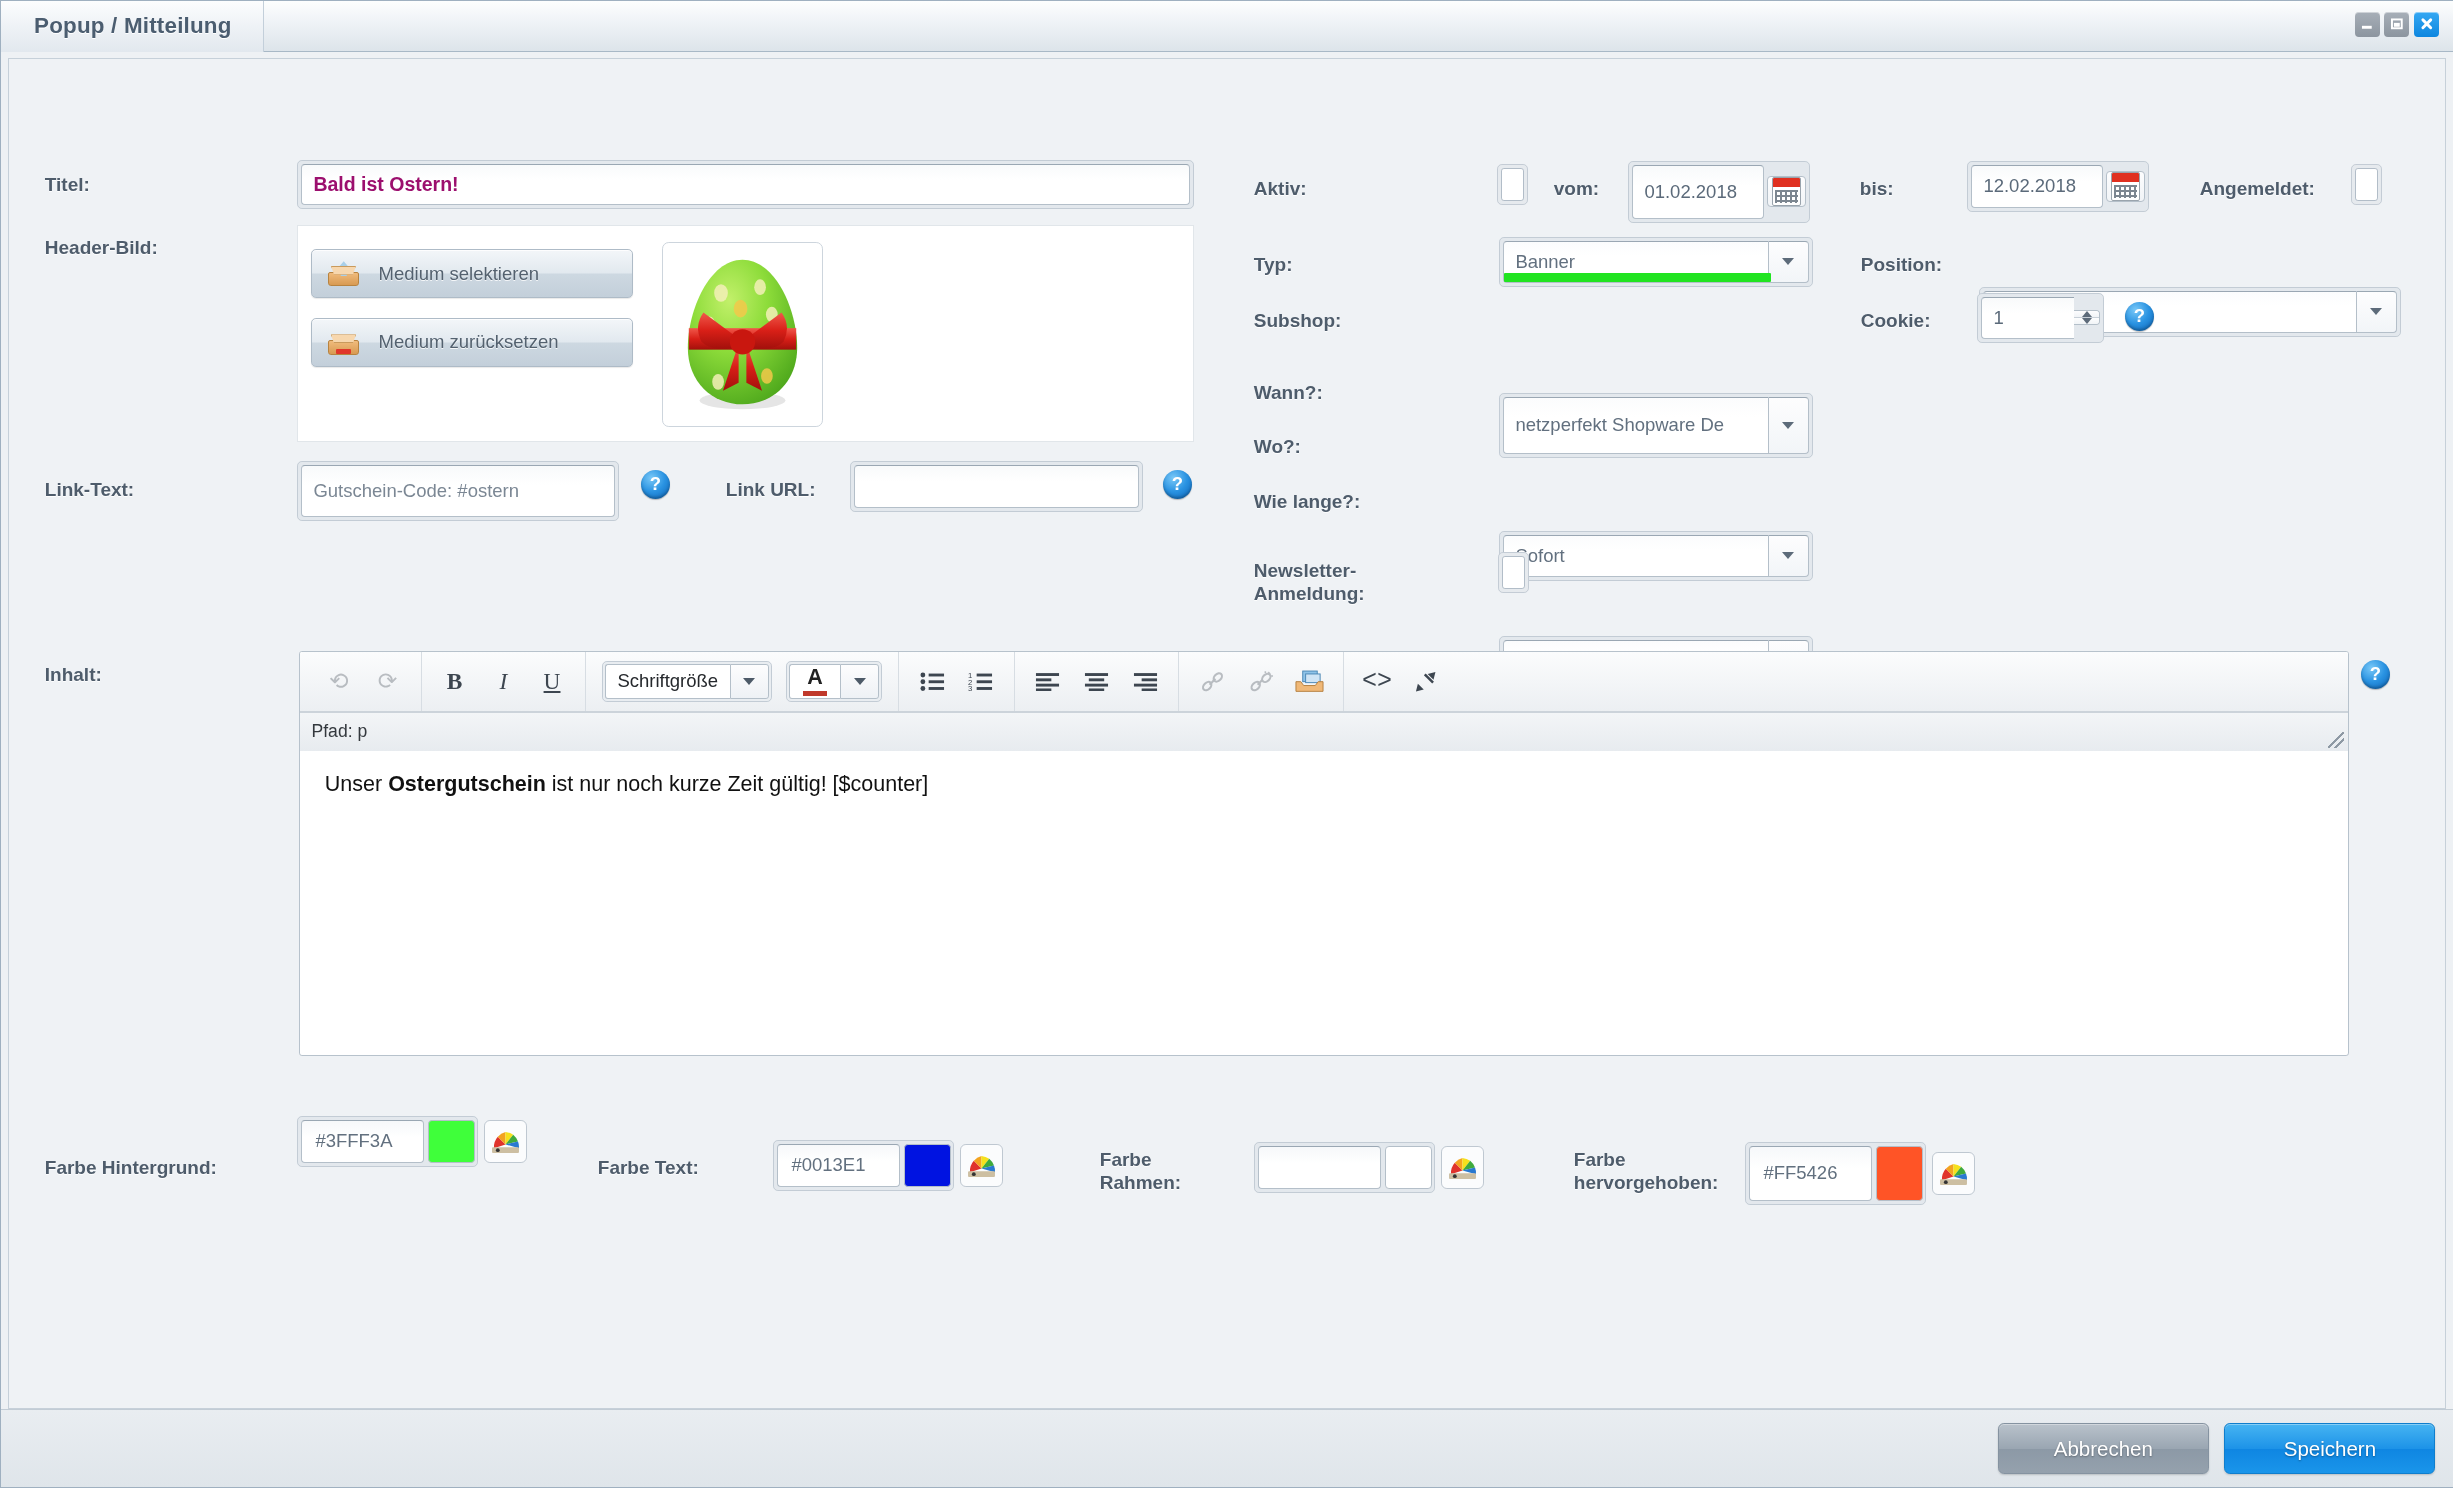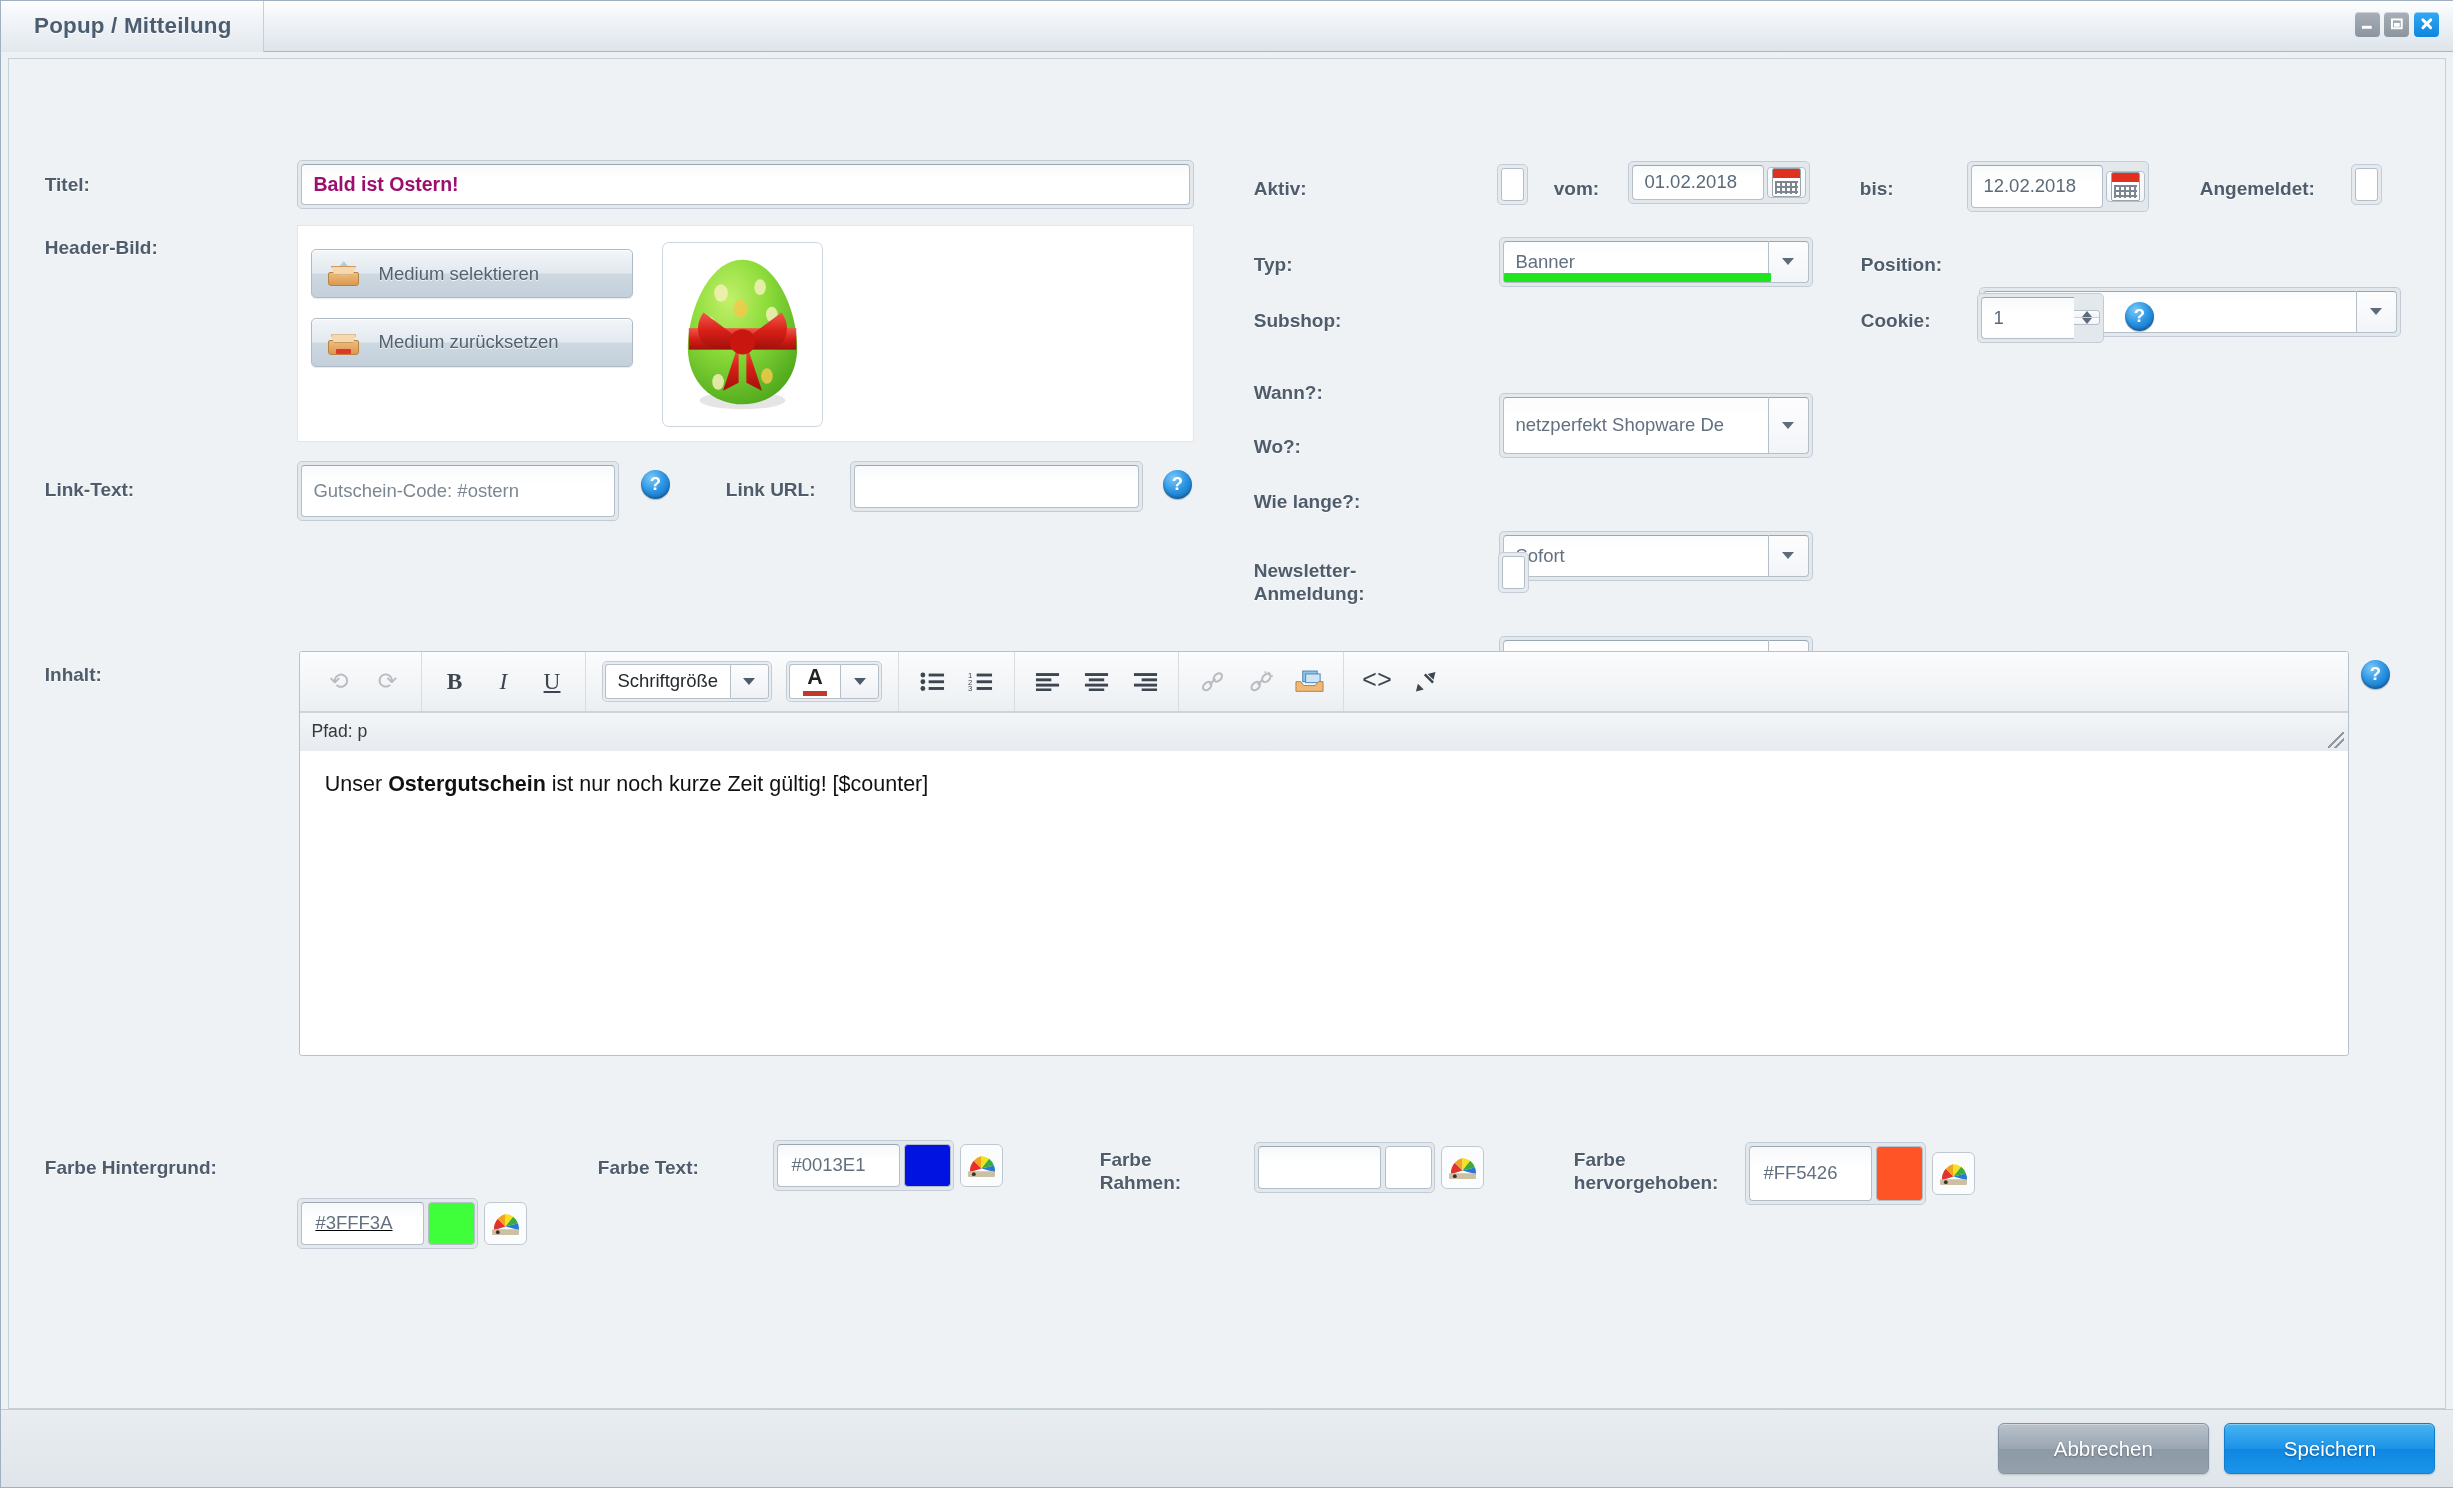--- a/index.html
+++ b/index.html
@@ -384,21 +384,21 @@
     <div class="abs field wrap" style="left:841px; top:402px; width:293px; height:51px;">
       <div class="inner"></div>
     </div>
     <div class="abs help" style="left:1154px; top:411px;">?</div>
 
     <div class="abs lbl" style="left:1245px; top:118px;">Aktiv:</div>
     <div class="abs cbox" style="left:1488px; top:105px;">
         <i></i>
       </div>
     <div class="abs lbl" style="left:1545px; top:118px;">vom:</div>
-    <div class="abs field wrap" style="left:1619px; top:102px; width:182px; height:43px; display:flex; gap:2.9px;">
+    <div class="abs field wrap" style="left:1619px; top:102px; width:182px; height:62px; display:flex; gap:2.9px;">
       <div class="inner" style="width:auto; flex:1 1 auto;">01.02.2018</div>
       <div style="width:39px; display:flex; align-items:center; justify-content:center; background:linear-gradient(to bottom,#fdfdfe,#f1f4f7); border:1px solid #b4bfc9; border-radius:3.9px;">
         <span class="calicon"></span>
       </div>
     </div>
     <div class="abs lbl" style="left:1851px; top:118px;">bis:</div>
     <div class="abs field wrap" style="left:1958px; top:102px; width:182px; height:51px; display:flex; gap:2.9px;">
       <div class="inner" style="width:auto; flex:1 1 auto;">12.02.2018</div>
       <div style="width:39px; display:flex; align-items:center; justify-content:center; background:linear-gradient(to bottom,#fdfdfe,#f1f4f7); border:1px solid #b4bfc9; border-radius:3.9px;">
         <span class="calicon"></span>
@@ -589,21 +589,21 @@
       <div id="pathbar">
         <span>Pfad: p</span>
         <span id="resize-grip"></span>
       </div>
       <div id="editor-body">
         <span>Unser </span><b>Ostergutschein</b><span> ist nur noch kurze Zeit gültig! [$counter]</span>
       </div>
     </div>
 
     <div class="abs lbl" style="left:36px; top:1097px;">Farbe Hintergrund:</div>
-    <div class="abs colorgrp" style="left:288px; top:1139px;text-decoration:underline;">
+    <div class="abs colorgrp" style="left:288px; top:1057px;">
       <div class="cfield" style="height:51px;">
         <div class="hex" style="width:123px;">#3FFF3A</div>
         <div class="swatch" style="width:47px; background:#3FFF3A;"></div>
       </div>
       <div class="wheelbtn">
         <svg width="29" height="25" viewBox="0 0 30 26">
           <path d="M3 20 A16 16 0 0 1 7 8 L15 16 Z" fill="#e0332c"></path>
           <path d="M7 8 A16 16 0 0 1 15 3 L15 16 Z" fill="#f3a31f"></path>
           <path d="M15 3 A16 16 0 0 1 23 6 L15 16 Z" fill="#f5e11c"></path>
           <path d="M23 6 A16 16 0 0 1 28 13 L15 16 Z" fill="#3faa3c"></path>

